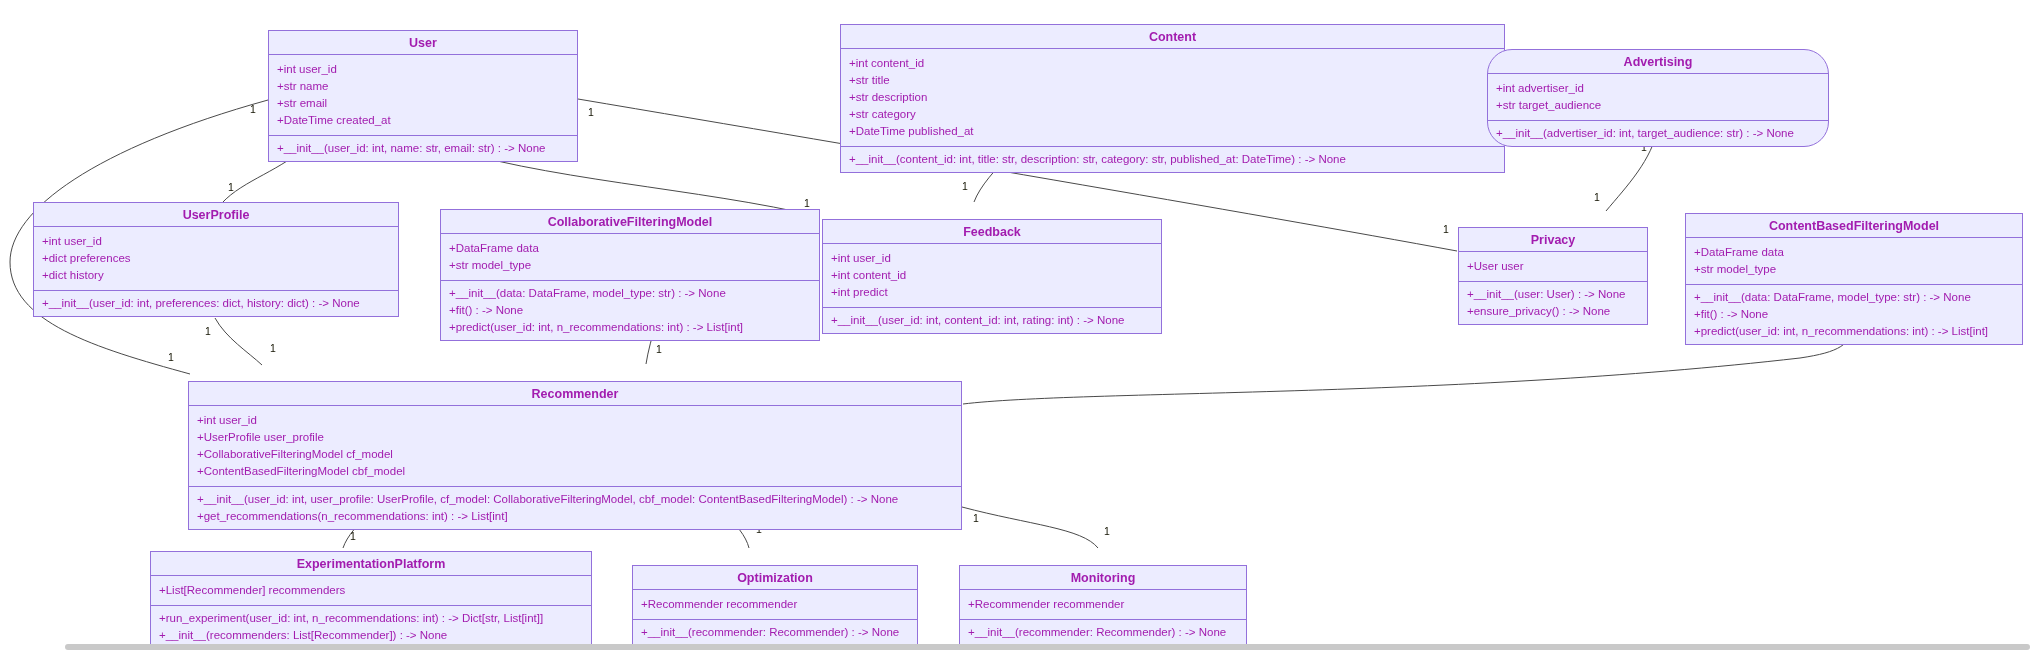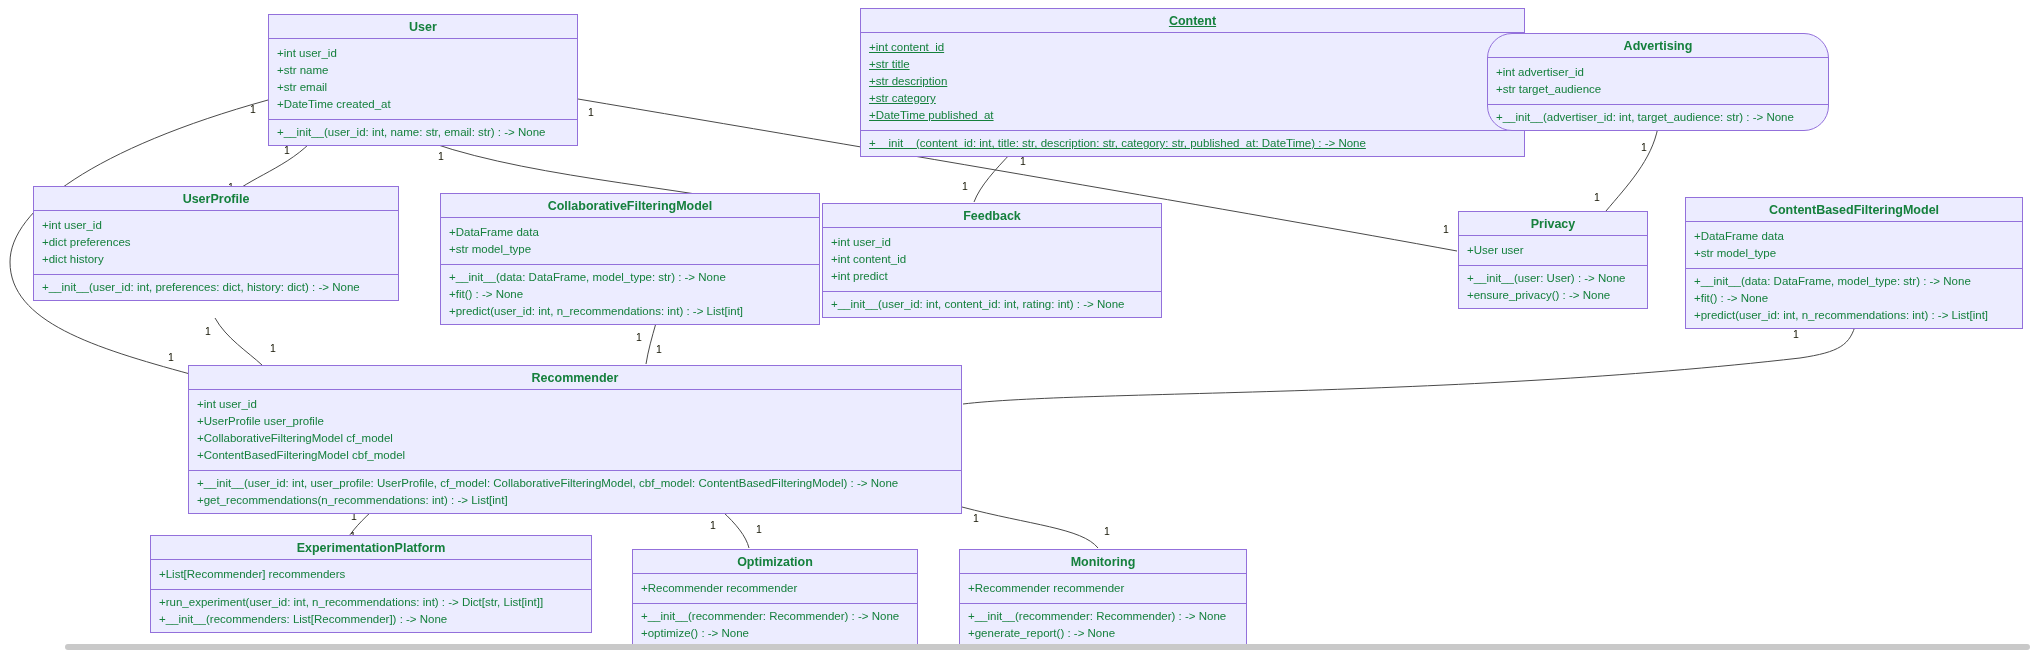--- a/index.html
+++ b/index.html
@@ -10,21 +10,22 @@
     background:#ffffff;
     font-family:"Liberation Sans","DejaVu Sans",sans-serif;
   }
   #edge-layer{position:absolute;left:0;top:0;width:2032px;height:650px;}
   #node-layer{position:absolute;left:0;top:0;width:2032px;height:650px;}
   .class-box{
     position:absolute;
     background:#ECECFF;
     border:1px solid #9370DB;
     box-sizing:border-box;
-    color:#15803d;
+    color:#a21caf;
+    margin-top:16px;
   }
   .class-title{
     text-align:center;
     font-weight:bold;
     font-size:12.5px;
     padding:5px 8px 4px 8px;
     border-bottom:1px solid #9370DB;
     white-space:nowrap;
   }
   .class-attrs{padding:6px 0;border-bottom:1px solid #9370DB;}
@@ -96,21 +97,21 @@
         <div class="class-attrs">
           <div class="member">+int user_id</div>
           <div class="member">+str name</div>
           <div class="member">+str email</div>
           <div class="member">+DateTime created_at</div>
         </div>
         <div class="class-methods">
           <div class="member">+__init__(user_id: int, name: str, email: str) : -&gt; None</div>
         </div>
       </div>
-      <div class="class-box" style="left: 860px; top: 8px; width: 665px; text-decoration: underline;">
+      <div class="class-box" style="left: 840px; top: 8px; width: 665px;">
         <div class="class-title">Content</div>
         <div class="class-attrs">
           <div class="member">+int content_id</div>
           <div class="member">+str title</div>
           <div class="member">+str description</div>
           <div class="member">+str category</div>
           <div class="member">+DateTime published_at</div>
         </div>
         <div class="class-methods">
           <div class="member">+__init__(content_id: int, title: str, description: str, category: str, published_at: DateTime) : -&gt; None</div>

